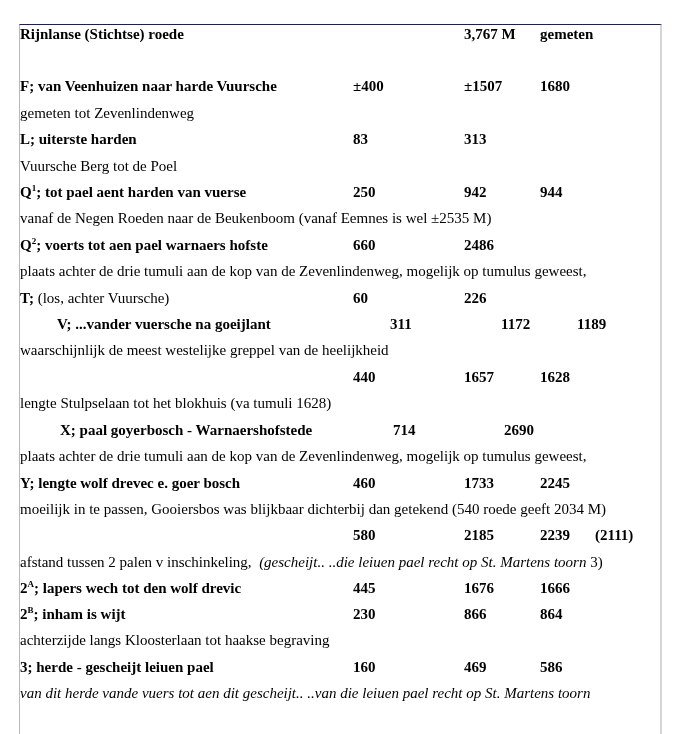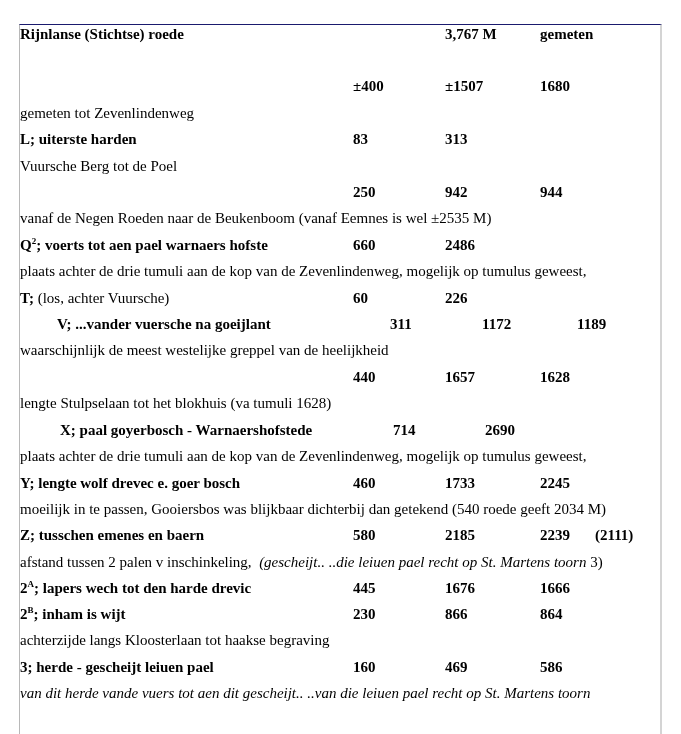--- a/index.html
+++ b/index.html
@@ -6,53 +6,55 @@
     body { width: 681px; height: 734px; position: relative; overflow: hidden;
            font-family: "Liberation Serif", "DejaVu Serif", serif; color: #000; }
     .frame { position: absolute; left: 19px; top: 24px; width: 643px; height: 720px;
              border-top: 1px solid #1a1a6e; border-left: 1px solid #b8b8b8; border-right: 2px solid #d4d4d4;
              box-sizing: border-box; }
     .line { position: absolute; left: 20px; height: 20px; line-height: 20px; font-size: 15px; white-space: nowrap; }
     .row { position: absolute; left: 0; width: 681px; height: 20px; line-height: 20px; font-size: 15px; font-weight: bold; }
     .row span { position: absolute; top: 0; white-space: nowrap; }
     .c1 { left: 20px; }
     .c2 { left: 353px; }
-    .c3 { left: 445px; }
+    .c3 { left: 464px; }
     .c4 { left: 540px; }
     .c5 { left: 595px; }
     .it { font-style: italic; }
     .reg { font-weight: normal; }
     sup { font-size: 9px; line-height: 0; vertical-align: 6px; }
   </style>
 </head>
 <body>
 
 <div class="frame"></div>
 
 <div class="row" style="top:24px;">
   <span class="c1">Rijnlanse (Stichtse) roede</span>
   <span class="c3">3,767 M</span>
   <span class="c4">gemeten</span>
 </div>
 
 <div class="row" style="top:76px;">
+  <span class="c1"><span style="position:static">F</span><span style="position:static">; van Veenhuizen naar harde Vuursche</span></span>
   <span class="c2">±400</span>
   <span class="c3">±1507</span>
   <span class="c4">1680</span>
 </div>
 <div class="line" style="top:103px;">gemeten tot Zevenlindenweg</div>
 
 <div class="row" style="top:129px;">
   <span class="c1"><span style="position:static">L</span><span style="position:static">; uiterste harden</span></span>
   <span class="c2">83</span>
   <span class="c3">313</span>
 </div>
 <div class="line" style="top:156px;">Vuursche Berg tot de Poel</div>
 
 <div class="row" style="top:182px;">
+  <span class="c1"><span style="position:static">Q</span><sup>1</sup><span style="position:static">; tot pael aent harden van vuerse</span></span>
   <span class="c2">250</span>
   <span class="c3">942</span>
   <span class="c4">944</span>
 </div>
 <div class="line" style="top:208px;">vanaf de Negen Roeden naar de Beukenboom (vanaf Eemnes is wel ±2535 M)</div>
 
 <div class="row" style="top:235px;">
   <span class="c1"><span style="position:static">Q</span><sup>2</sup><span style="position:static">; voerts tot aen pael warnaers hofste</span></span>
   <span class="c2">660</span>
   <span class="c3">2486</span>
@@ -89,30 +91,29 @@
 
 <div class="row" style="top:473px;">
   <span class="c1"><span style="position:static">Y</span><span style="position:static">; lengte wolf drevec e. goer bosch</span></span>
   <span class="c2">460</span>
   <span class="c3">1733</span>
   <span class="c4">2245</span>
 </div>
 <div class="line" style="top:499px;">moeilijk in te passen, Gooiersbos was blijkbaar dichterbij dan getekend (540 roede geeft 2034 M)</div>
 
 <div class="row" style="top:525px;">
-  <span class="c1"><span style="position:static">Z</span><span style="position:static">; tusschen emenes en baern</span></span>
   <span class="c2">580</span>
   <span class="c3">2185</span>
   <span class="c4">2239</span>
   <span class="c5">(2111)</span>
 </div>
 <div class="line" style="top:552px;"><span>afstand tussen 2 palen v inschinkeling,</span>&nbsp;&nbsp;<span class="it">(gescheijt.. ..die leiuen pael recht op St. Martens toorn</span><span> 3)</span></div>
 
 <div class="row" style="top:578px;">
-  <span class="c1"><span style="position:static">2</span><sup>A</sup><span style="position:static">; lapers wech tot den harde drevic</span></span>
+  <span class="c1"><span style="position:static">2</span><sup>A</sup><span style="position:static">; lapers wech tot den wolf drevic</span></span>
   <span class="c2">445</span>
   <span class="c3">1676</span>
   <span class="c4">1666</span>
 </div>
 
 <div class="row" style="top:604px;">
   <span class="c1"><span style="position:static">2</span><sup>B</sup><span style="position:static">; inham is wijt</span></span>
   <span class="c2">230</span>
   <span class="c3">866</span>
   <span class="c4">864</span>

